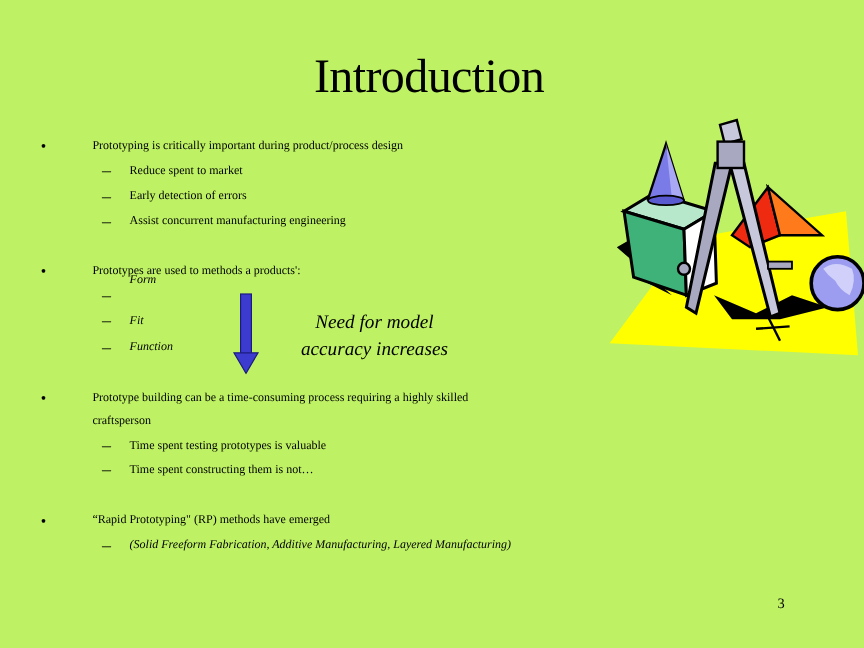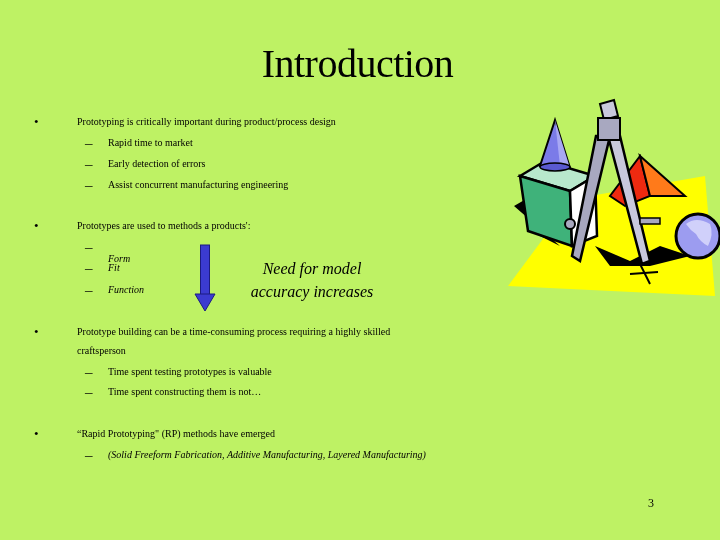--- a/index.html
+++ b/index.html
@@ -83,33 +83,33 @@
 <body>
 
 <div class="slide">
 
   <div class="title">Introduction</div>
 
   <span class="bullet" style="top:112px;">•</span>
   <div class="line l1" style="top:112px;">Prototyping is critically important during product/process design</div>
 
   <span class="dash" style="top:133px;">–</span>
-  <div class="line l2" style="top:133px;">Rapid time to market</div>
+  <div class="line l2" style="top:133px;">Reduce spent to market</div>
 
   <span class="dash" style="top:154px;">–</span>
   <div class="line l2" style="top:154px;">Early detection of errors</div>
 
   <span class="dash" style="top:175px;">–</span>
   <div class="line l2" style="top:175px;">Assist concurrent manufacturing engineering</div>
 
   <span class="bullet" style="top:216px;">•</span>
   <div class="line l1" style="top:216px;">Prototypes are used to methods a products':</div>
 
   <span class="dash" style="top:237px;">–</span>
-  <div class="line l2 italic" style="top:249px;">Form</div>
+  <div class="line l2 italic" style="top:224px;">Form</div>
 
   <span class="dash" style="top:258px;">–</span>
   <div class="line l2 italic" style="top:258px;">Fit</div>
 
   <span class="dash" style="top:280px;">–</span>
   <div class="line l2 italic" style="top:280px;">Function</div>
 
   <svg class="arrow" viewBox="0 0 24 68">
     <rect x="7.5" y="1" width="9" height="50" fill="#3b3bd0" stroke="#1c1c80" stroke-width="1"></rect>
     <polygon points="2,50 22,50 12,67" fill="#3b3bd0" stroke="#1c1c80" stroke-width="1"></polygon>

